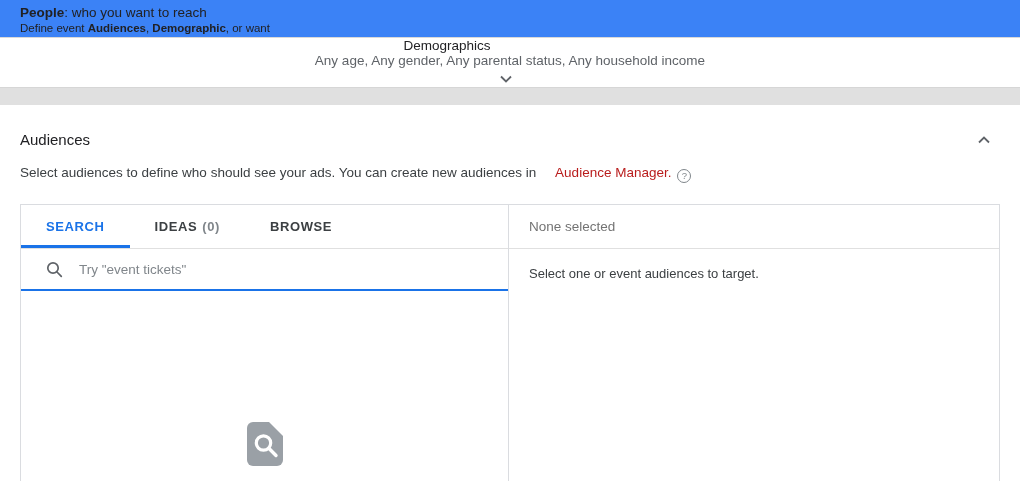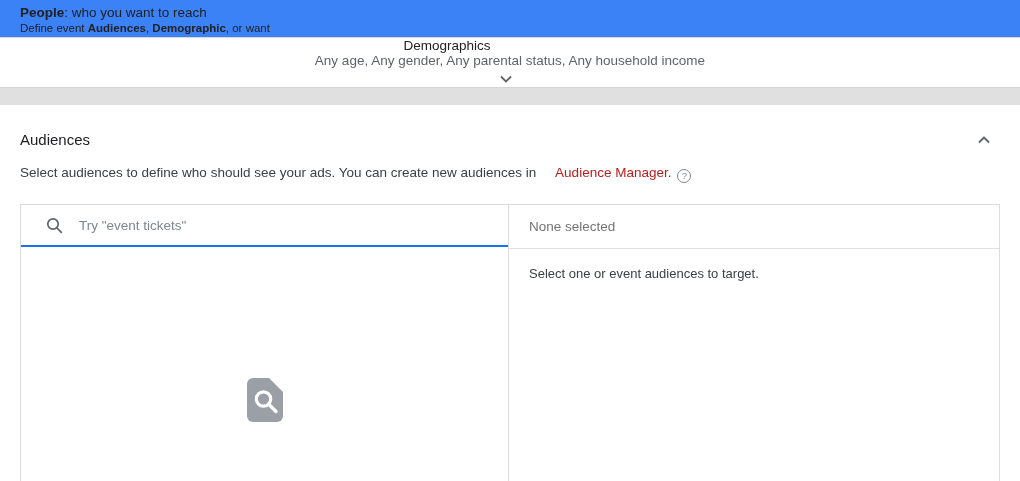--- a/index.html
+++ b/index.html
@@ -91,20 +91,32 @@
     <svg class="chev" viewBox="0 0 16 16">
       <polyline points="3,10.5 8,5.5 13,10.5" fill="none" stroke="#5f6368" stroke-width="1.8"></polyline>
     </svg>
   </div>
 
   <div class="aud-desc"><span>Select audiences to define who should see your ads. You can create new audiences in </span><a class="aud-link">Audience Manager.</a><span class="help-circle">?</span></div>
 
   <div class="picker">
 
     <div class="picker-left">
+      <div class="tabs">
+        <div class="tab active">
+            <span>SEARCH</span>
+          </div>
+        <div class="tab">
+            <span>IDEAS</span>
+            <span class="count">(0)</span>
+          </div>
+        <div class="tab">
+            <span>BROWSE</span>
+          </div>
+      </div>
 
       <div class="search-row">
         <svg width="17" height="17" viewBox="0 0 17 17">
           <circle cx="7" cy="7" r="5.2" fill="none" stroke="#5f6368" stroke-width="1.7"></circle>
           <line x1="11" y1="11" x2="15.3" y2="15.3" stroke="#5f6368" stroke-width="1.7" stroke-linecap="round"></line>
         </svg>
         <input class="search-input" type="text" placeholder="Try &quot;event tickets&quot;" style="">
       </div>
 
       <div class="left-body">

